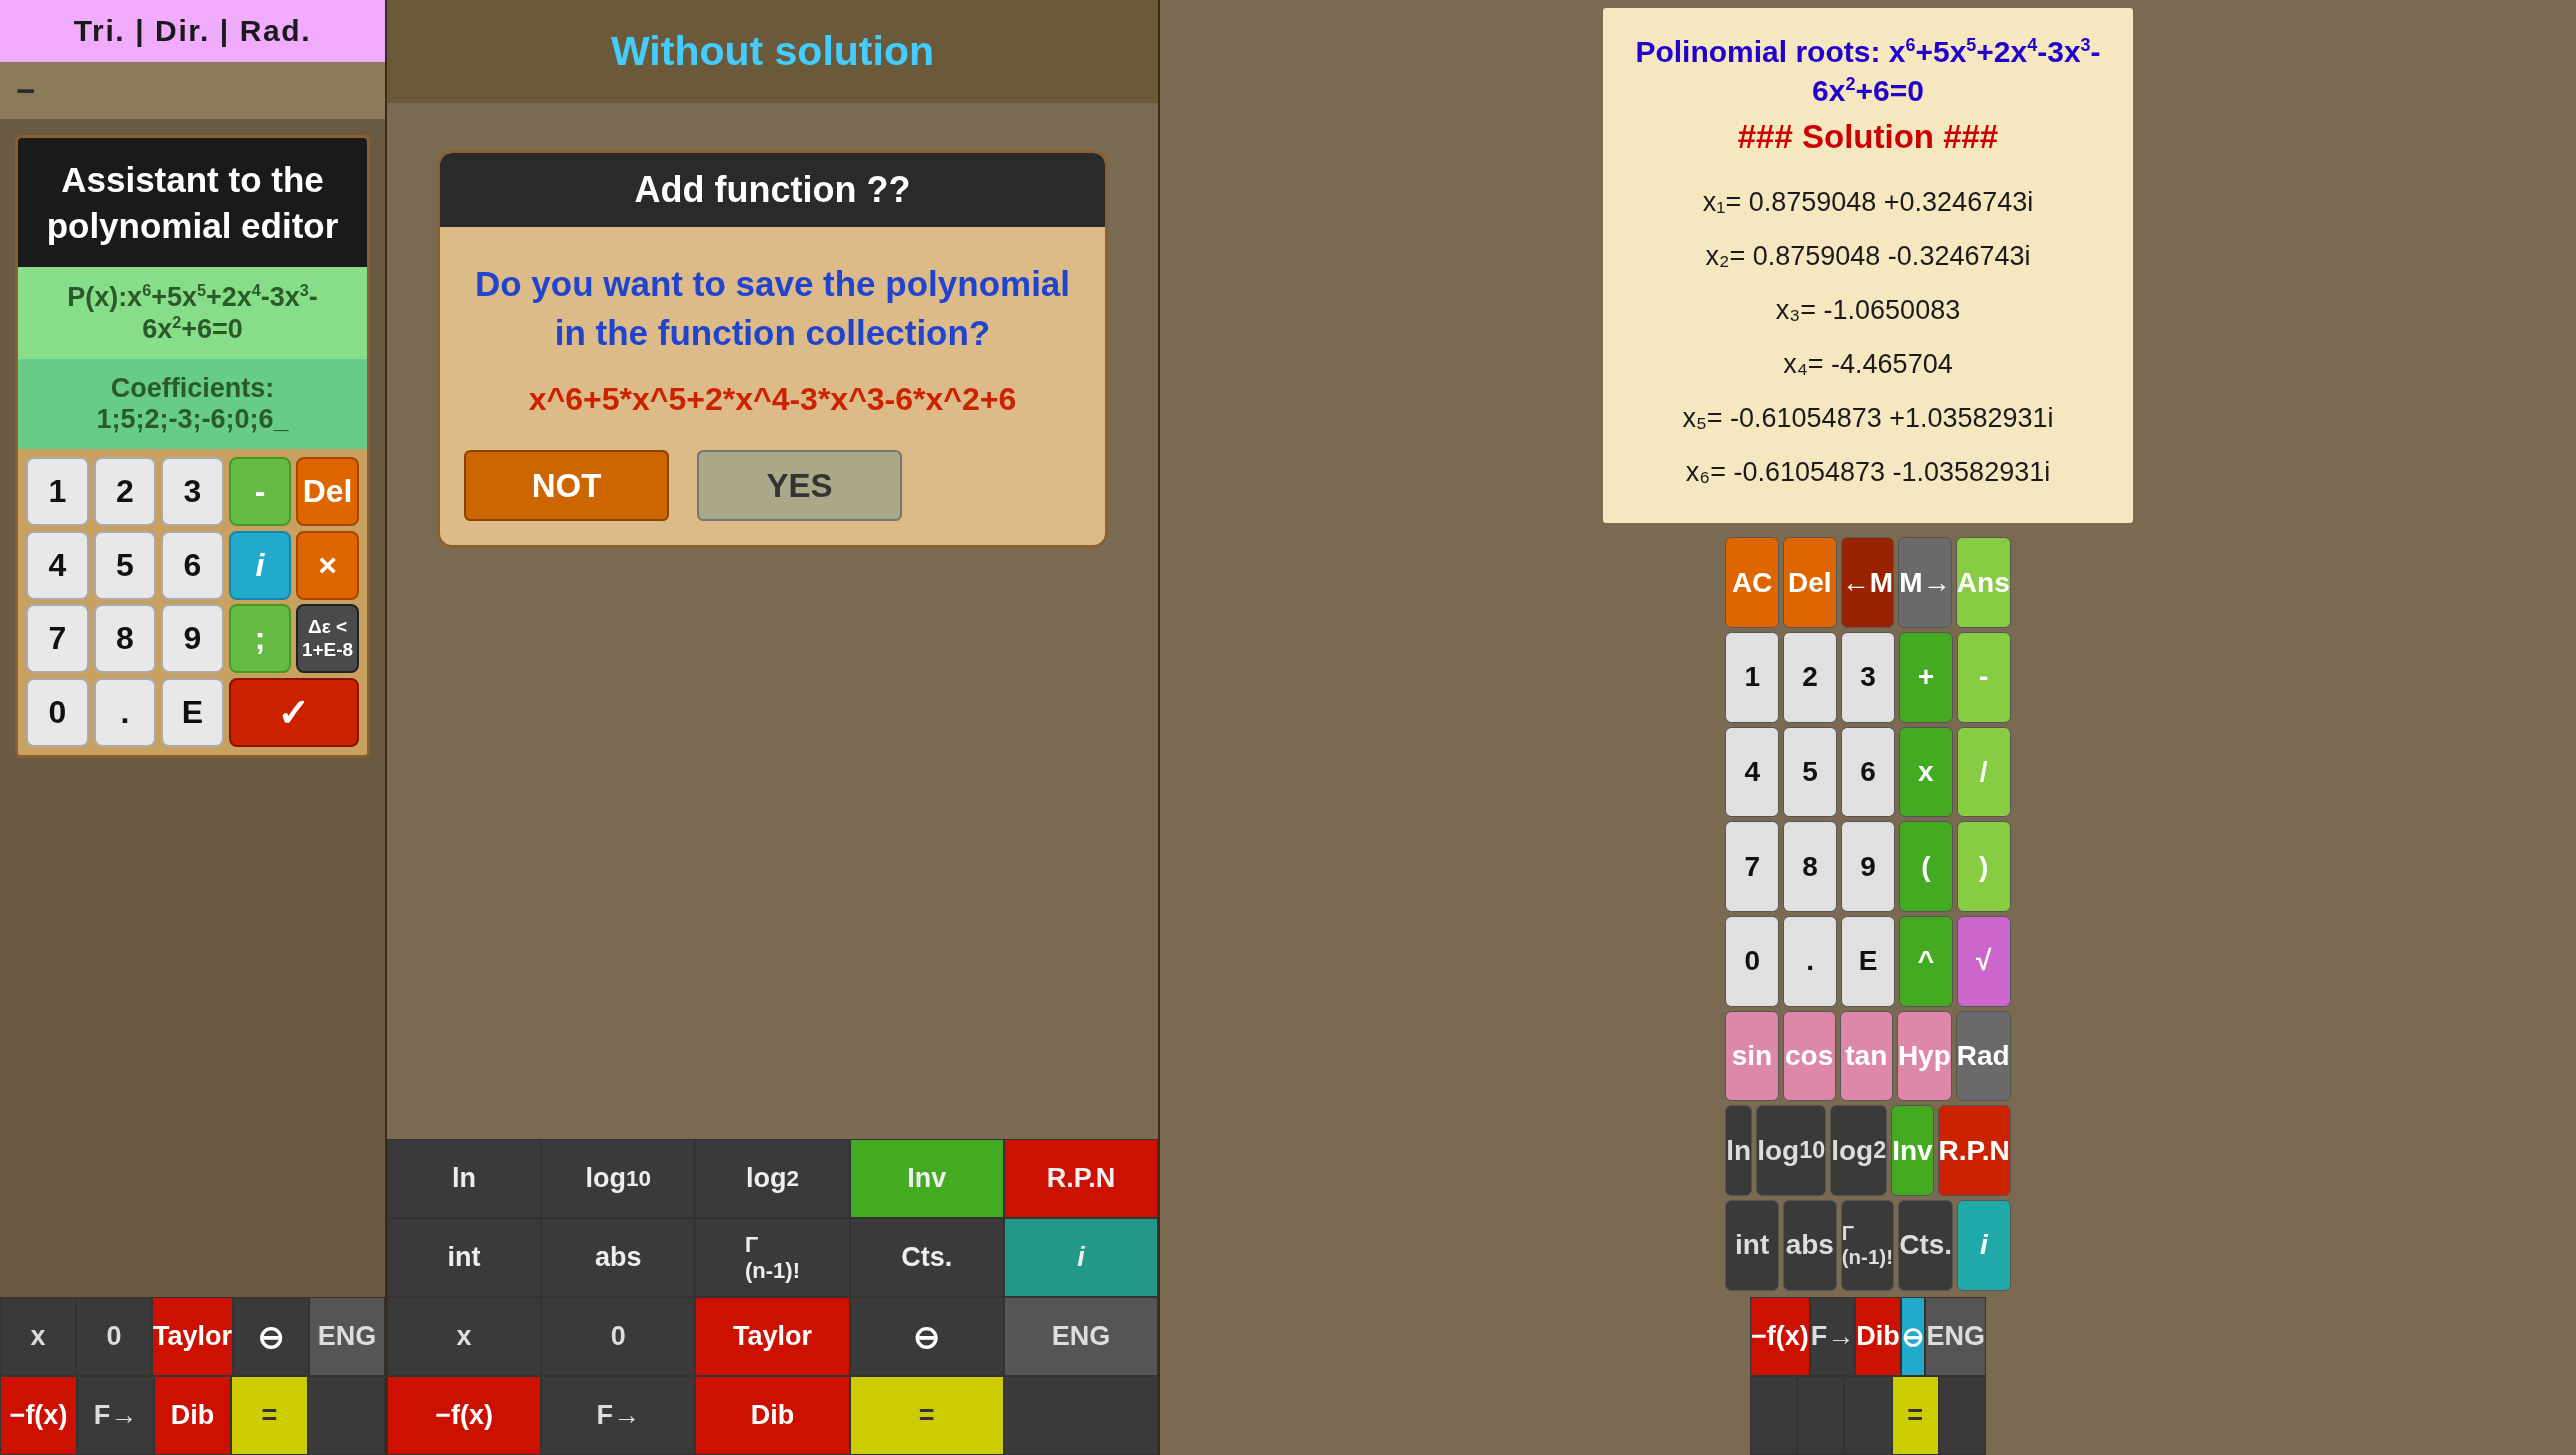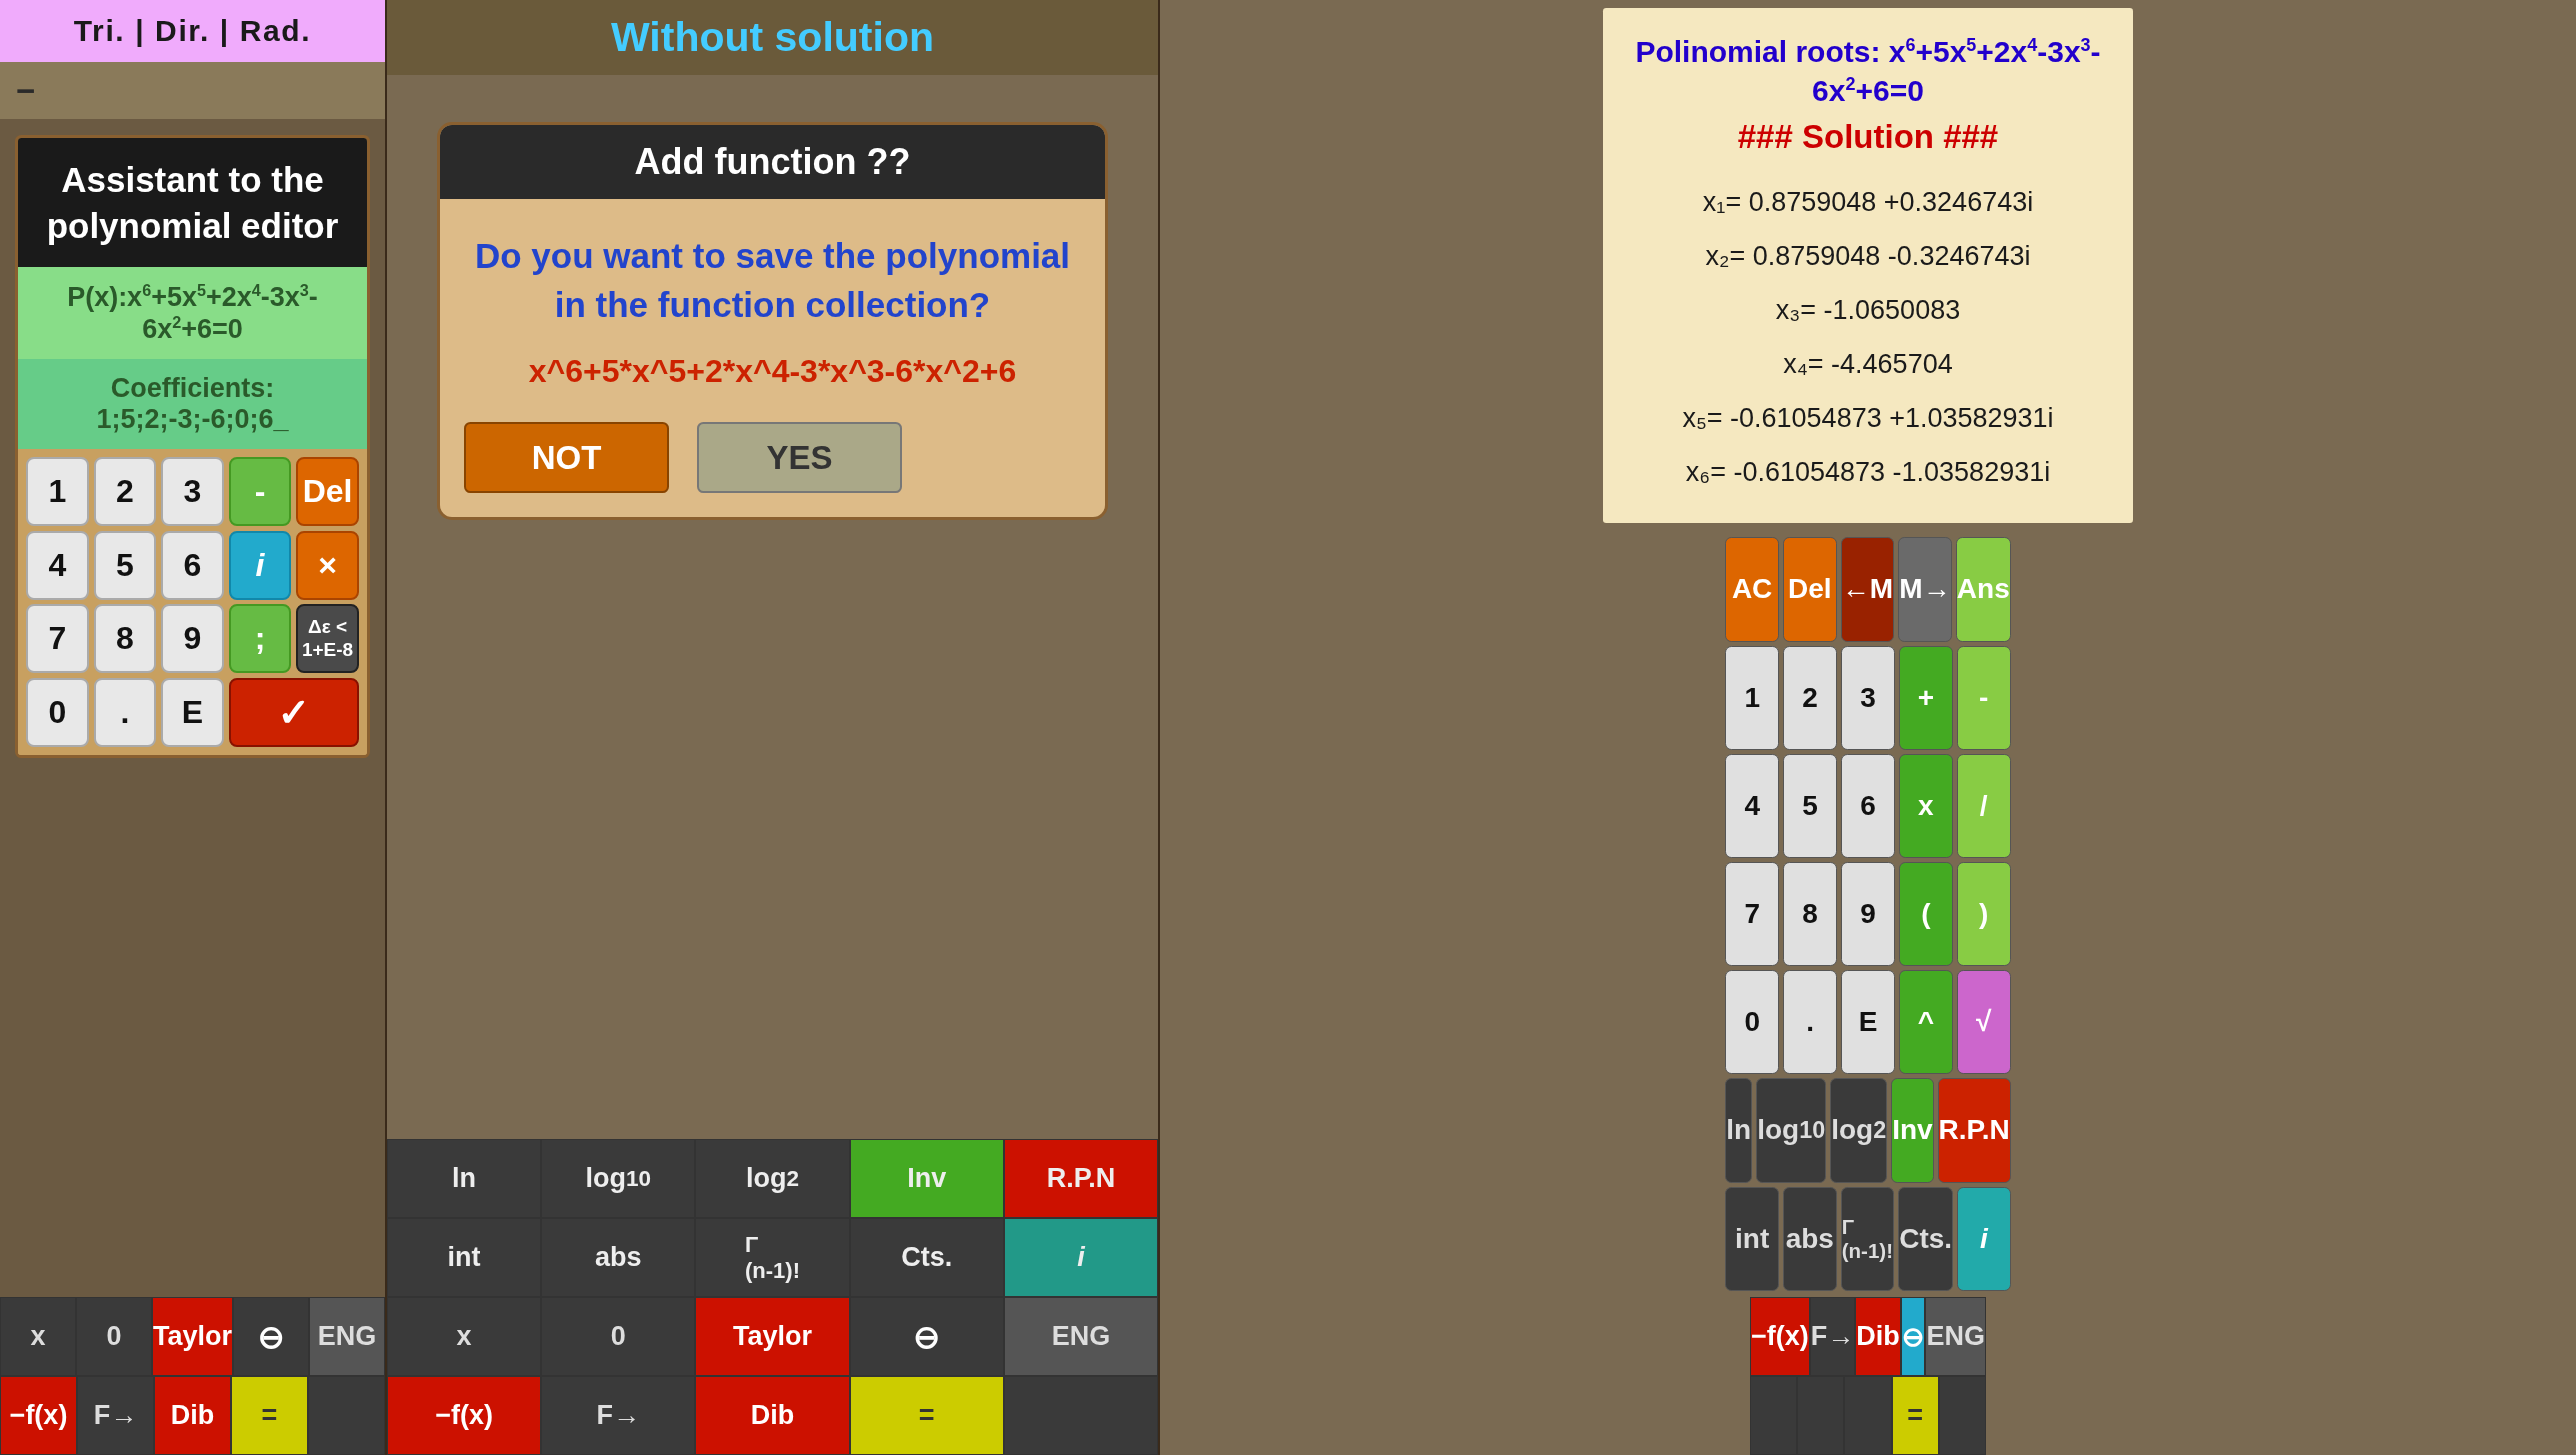--- a/index.html
+++ b/index.html
@@ -172,21 +172,21 @@
       background: #7a6a52;
       border-right: 2.4px solid #3a2a1a;
       display: flex;
       flex-direction: column;
       align-items: center;
     }
 
     .mid-header {
       width: 100%;
       background: #6a5a3a;
-      padding: 14px;
+      padding: 28px;
       text-align: center;
     }
     .mid-header-text {
       font-size: 41px;
       color: #44ccff;
       font-weight: bold;
     }
 
     
     .modal-backdrop {
@@ -559,20 +559,27 @@
       <div class="rk-key rk-lightgreen">)</div>
     </div>
     <div class="rk-row">
       <div class="rk-key rk-white">0</div>
       <div class="rk-key rk-white">.</div>
       <div class="rk-key rk-white">E</div>
       <div class="rk-key rk-green">^</div>
       <div class="rk-key rk-purple">√</div>
     </div>
     <div class="rk-row">
+      <div class="rk-key rk-pink">sin</div>
+      <div class="rk-key rk-pink">cos</div>
+      <div class="rk-key rk-pink">tan</div>
+      <div class="rk-key rk-pink">Hyp</div>
+      <div class="rk-key rk-darkgray">Rad</div>
+    </div>
+    <div class="rk-row">
       <div class="rk-key rk-dark">ln</div>
       <div class="rk-key rk-dark">log<sub>10</sub></div>
       <div class="rk-key rk-dark">log<sub>2</sub></div>
       <div class="rk-key rk-green">Inv</div>
       <div class="rk-key rk-red">R.P.N</div>
     </div>
     <div class="rk-row">
       <div class="rk-key rk-dark">int</div>
       <div class="rk-key rk-dark">abs</div>
       <div class="rk-key rk-dark" style="font-size:20.5px;">Γ<br>(n-1)!</div>

